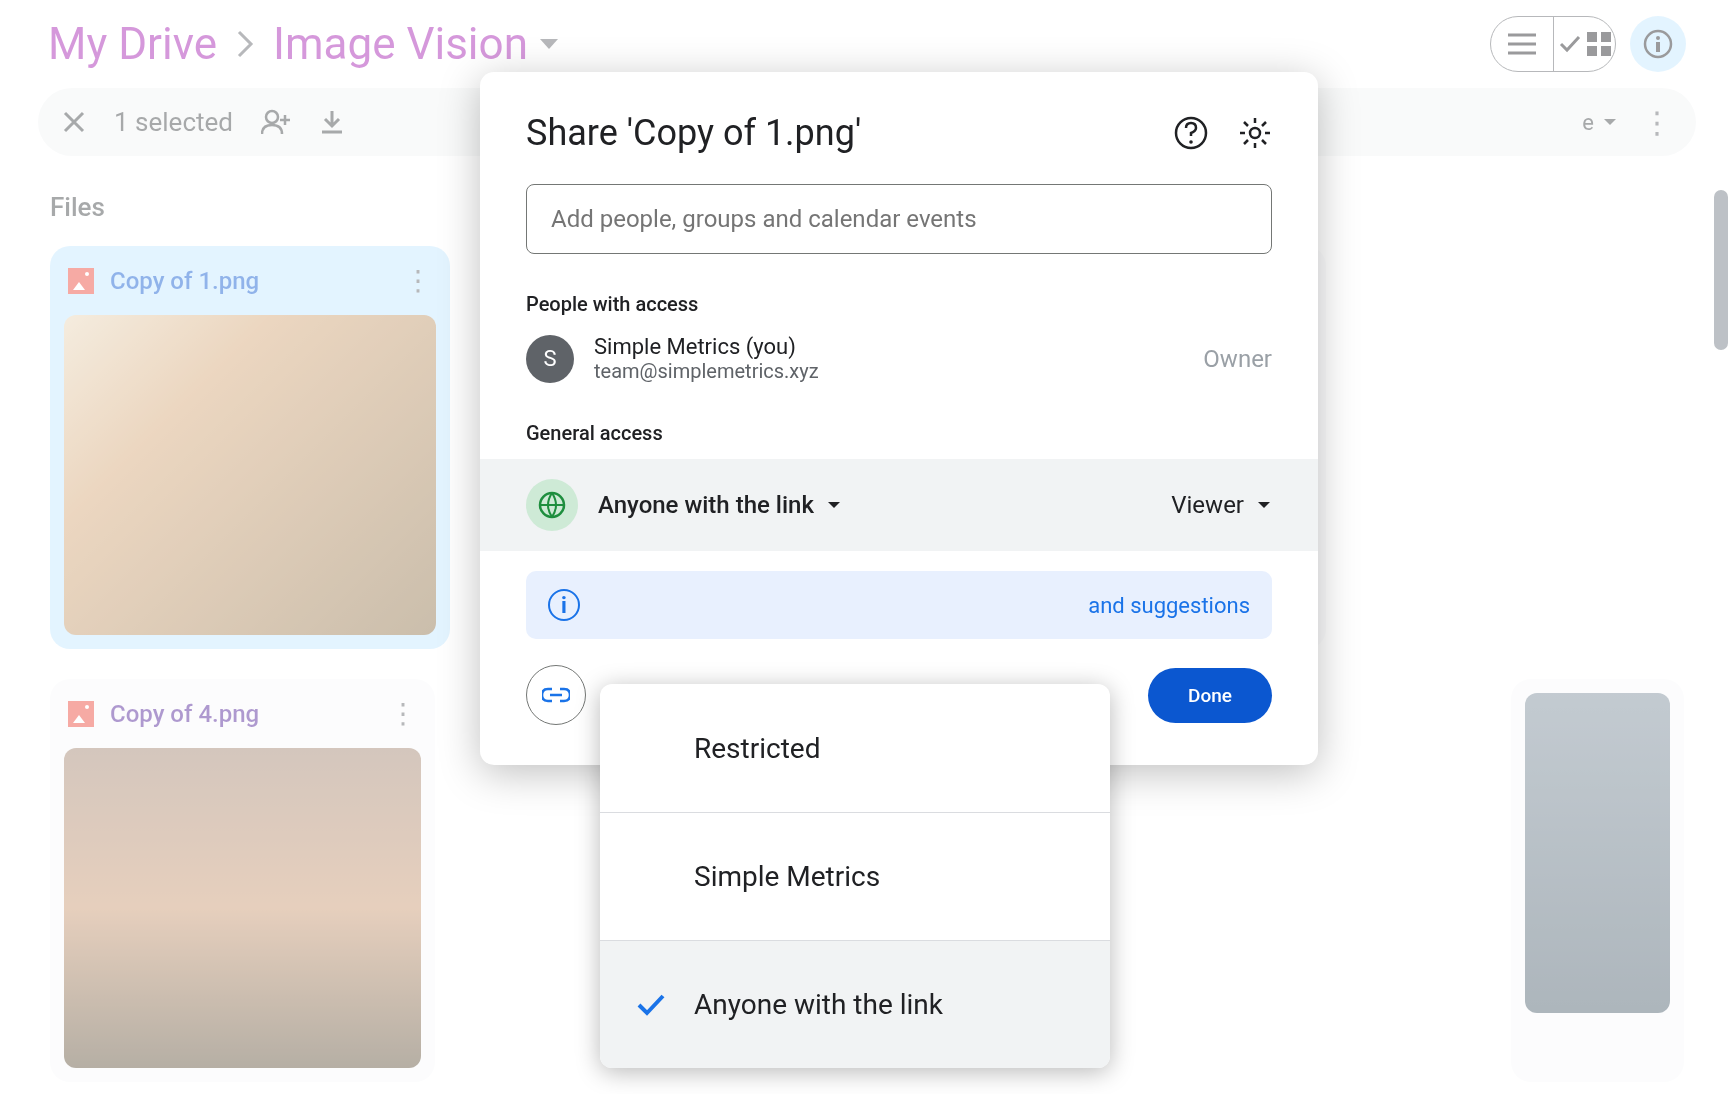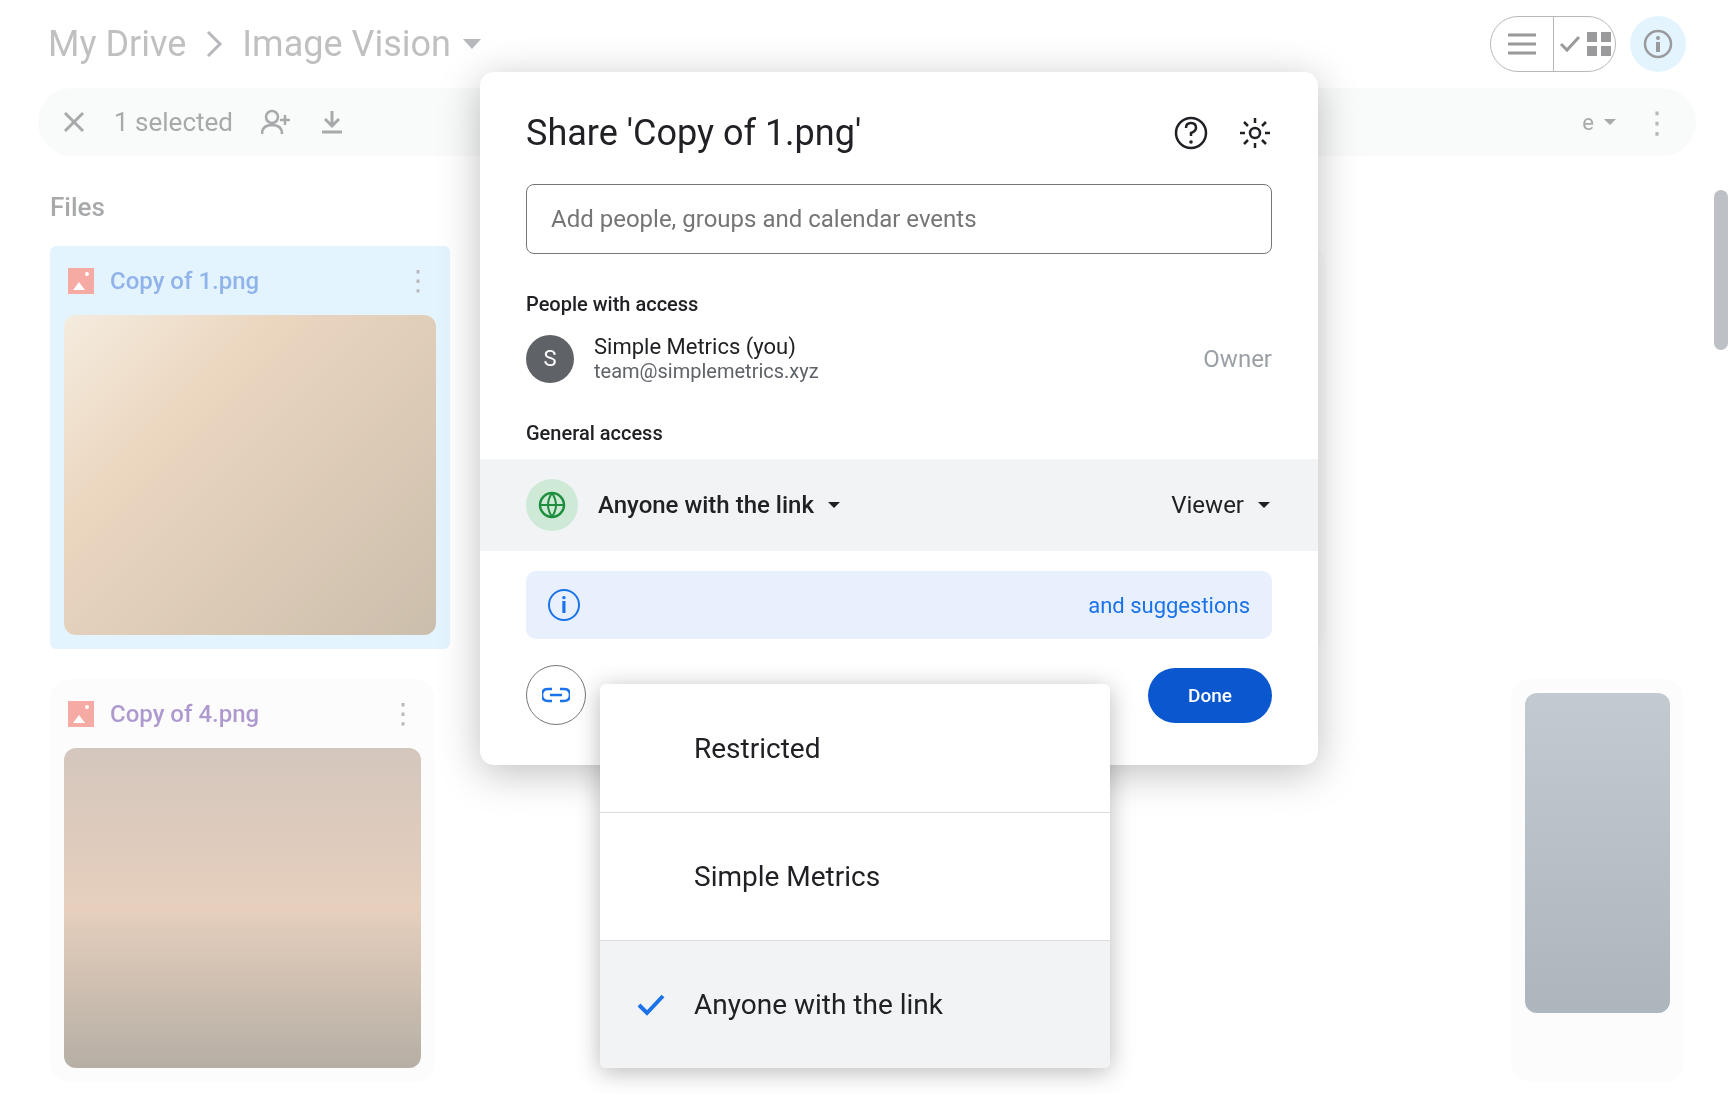--- a/index.html
+++ b/index.html
@@ -2,37 +2,37 @@
 <html><head>
 <meta charset="utf-8">
 <style>
   * { box-sizing: border-box; margin: 0; padding: 0; font-family: 'Google Sans', Roboto, Arial, sans-serif; }
   body { width: 1734px; height: 1094px; background: #fff; position: relative; overflow: hidden; }
 
   
   .bg-layer { position: absolute; inset: 0; padding: 0 20px; }
 
   .breadcrumb-row { display: flex; align-items: center; padding: 16px 28px 16px 28px; gap: 18px; }
-  .breadcrumb-item { font-size: 36px; color: #737373; }
+  .breadcrumb-item { font-size: 44px; color: #a21caf; }
   .breadcrumb-folder { display: flex; align-items: center; gap: 10px; text-align: right; }
   .chev { color: #5f6368; font-size: 28px; }
   .toolbar-right { margin-left: auto; display: flex; align-items: center; gap: 14px; }
   .pill-group { display: flex; border: 1.5px solid #5f6368; border-radius: 28px; overflow: hidden; height: 56px; }
   .pill-btn { width: 62px; display: flex; align-items: center; justify-content: center; }
   .pill-btn + .pill-btn { border-left: 1.5px solid #5f6368; }
   .info-circle { width: 56px; height: 56px; border-radius: 50%; background: #c2e7ff; display:flex; align-items:center; justify-content:center; }
 
   .selection-bar { display:flex; align-items:center; background:#f1f3f4; border-radius: 40px; height: 68px; padding: 0 24px; gap: 28px; margin: 0 18px; }
   .selection-text { font-size: 26px; color:#3c4043; }
 
   .files-label { font-size: 26px; font-weight: 500; color:#3c4043; margin: 36px 0 24px 30px; }
 
   .cards { display:flex; gap: 28px; padding: 0 30px; }
   .card { width: 400px; border-radius: 20px; background:#f8f9fa; overflow:hidden; }
-  .card.selected { background:#c2e7ff;border-radius:6px; }
+  .card.selected { background:#c2e7ff; }
   .card-header { display:flex; align-items:center; padding: 18px 18px; gap: 16px; }
   .card-header .fname { font-size: 24px; font-weight: 500; color:#4c1d95; }
   .card-header.selected .fname { color:#0b57d0; }
   .card-thumb { height: 320px; margin: 0 14px 14px 14px; border-radius: 12px; background:#999; }
   .card-menu { margin-left:auto; color:#5f6368; font-size: 28px; }
   .img-icon { width: 26px; height: 26px; background:#ea4335; position:relative; }
   .img-icon::after{content:'';position:absolute;left:5px;bottom:4px;width:0;height:0;border-left:6px solid transparent;border-right:6px solid transparent;border-bottom:8px solid #fff;}
   .img-icon::before{content:'';position:absolute;right:5px;top:4px;width:4px;height:4px;border-radius:50%;background:#fff;}
 
   .row2 { display:flex; gap: 28px; padding: 30px 30px 0 30px; }
@@ -65,21 +65,21 @@
 
   .info-banner { background:#e8f0fe; border-radius: 10px; height: 68px; display:flex; align-items:center; padding: 0 22px; margin-top: 20px; gap: 18px; color:#1a73e8; font-size: 22px; }
   .info-banner .right-hint { margin-left:auto; }
   .info-circle-sm { width: 32px; height: 32px; border: 2.5px solid #1a73e8; border-radius:50%; display:flex; align-items:center;justify-content:center; font-weight:bold; color:#1a73e8;}
 
   .footer-row { display:flex; align-items:center; margin-top: 26px; }
   .copy-link-btn { width: 60px; height: 60px; border: 1.5px solid #747775; border-radius: 30px; display:flex; align-items:center; justify-content:center; color:#1a73e8; }
   .done-btn { margin-left:auto; background:#0b57d0; color:#fff; font-size: 19px; font-weight:500; padding: 16px 40px; border-radius: 32px; }
 
   
-  .dropdown { position:absolute; left: 600px; top: 684px; width: 510px; background:#fff; border-radius: 6px; box-shadow: 0 4px 24px rgba(0,0,0,0.28); overflow:hidden; }
+  .dropdown { position:absolute; left: 600px; top: 684px; width: 510px; background:#fff; border-radius: 12px; box-shadow: 0 4px 24px rgba(0,0,0,0.28); overflow:hidden; }
   .dd-item { height: 128px; display:flex; align-items:center; padding: 0 40px 0 34px; font-size: 28px; color:#202124; gap: 26px; }
   .dd-item + .dd-item { border-top: 1px solid #dadce0; }
   .dd-item.selected { background:#f1f3f4; }
   .dd-check { width: 34px; display:flex; justify-content:center; color:#1a73e8; font-size: 32px; }
   .dd-spacer { width: 34px; }
 
   
   .scrollbar { position:absolute; right: 6px; top: 190px; width: 14px; height: 160px; background:#bdc1c6; border-radius: 7px; }
 
   svg { display:block; }

